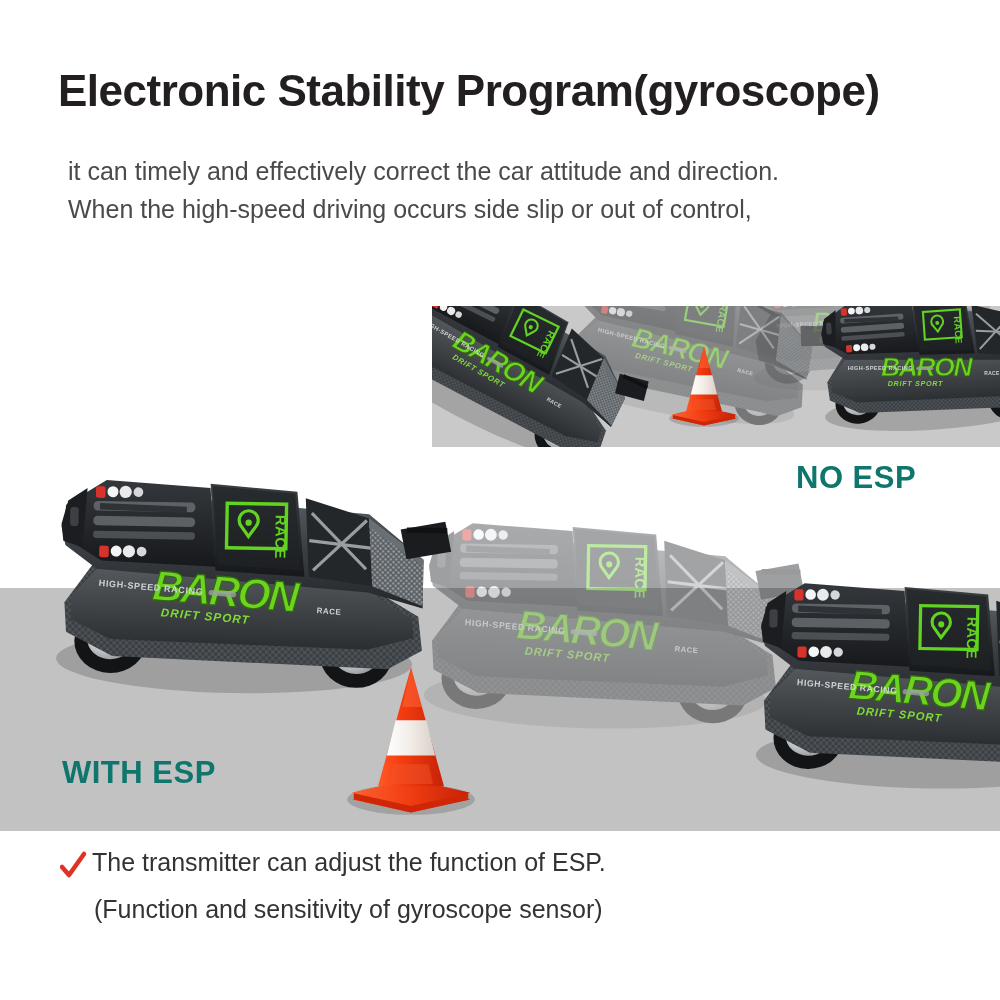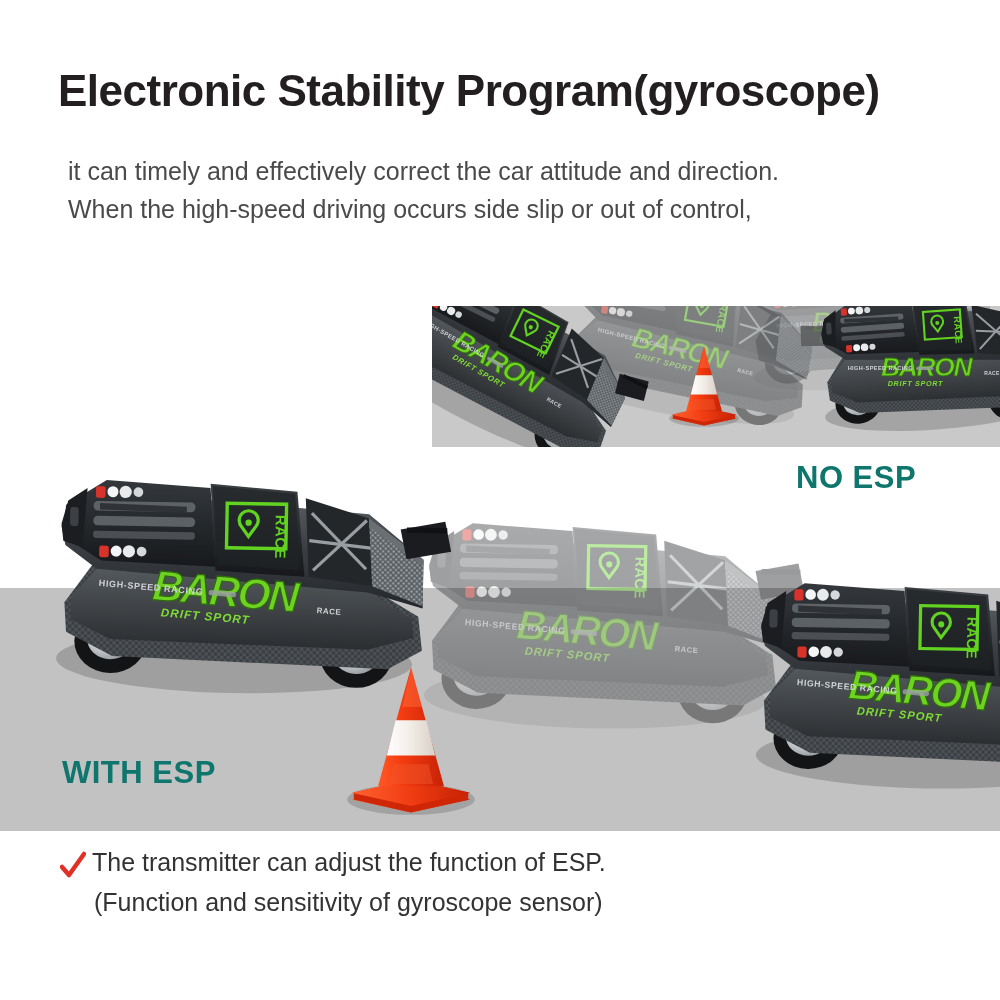--- a/index.html
+++ b/index.html
@@ -52,21 +52,21 @@
   .note {
     position: absolute; left: 60px; top: 848px;
     width: 880px;
   }
   .note-row { display: flex; align-items: flex-start; }
   .check {
     width: 26px; height: 30px; flex: 0 0 26px;
     margin-right: 6px; margin-top: 2px;
   }
   .note-line1 { font-size: 25px; color: #333; line-height: 1.18; }
-  .note-line2 { font-size: 25px; color: #333; margin-left: 34px; margin-top: 8px; }
+  .note-line2 { font-size: 25px; color: #333; margin-left: 34px; margin-top: 15px; }
 </style>
 </head>
 <body>
 
 <div class="page">
 
   <div class="title">Electronic Stability Program(gyroscope)</div>
   <div class="subtitle">
     <div>it can timely and effectively correct the car attitude and direction.</div>
     <div>When the high-speed driving occurs side slip or out of control,</div>

